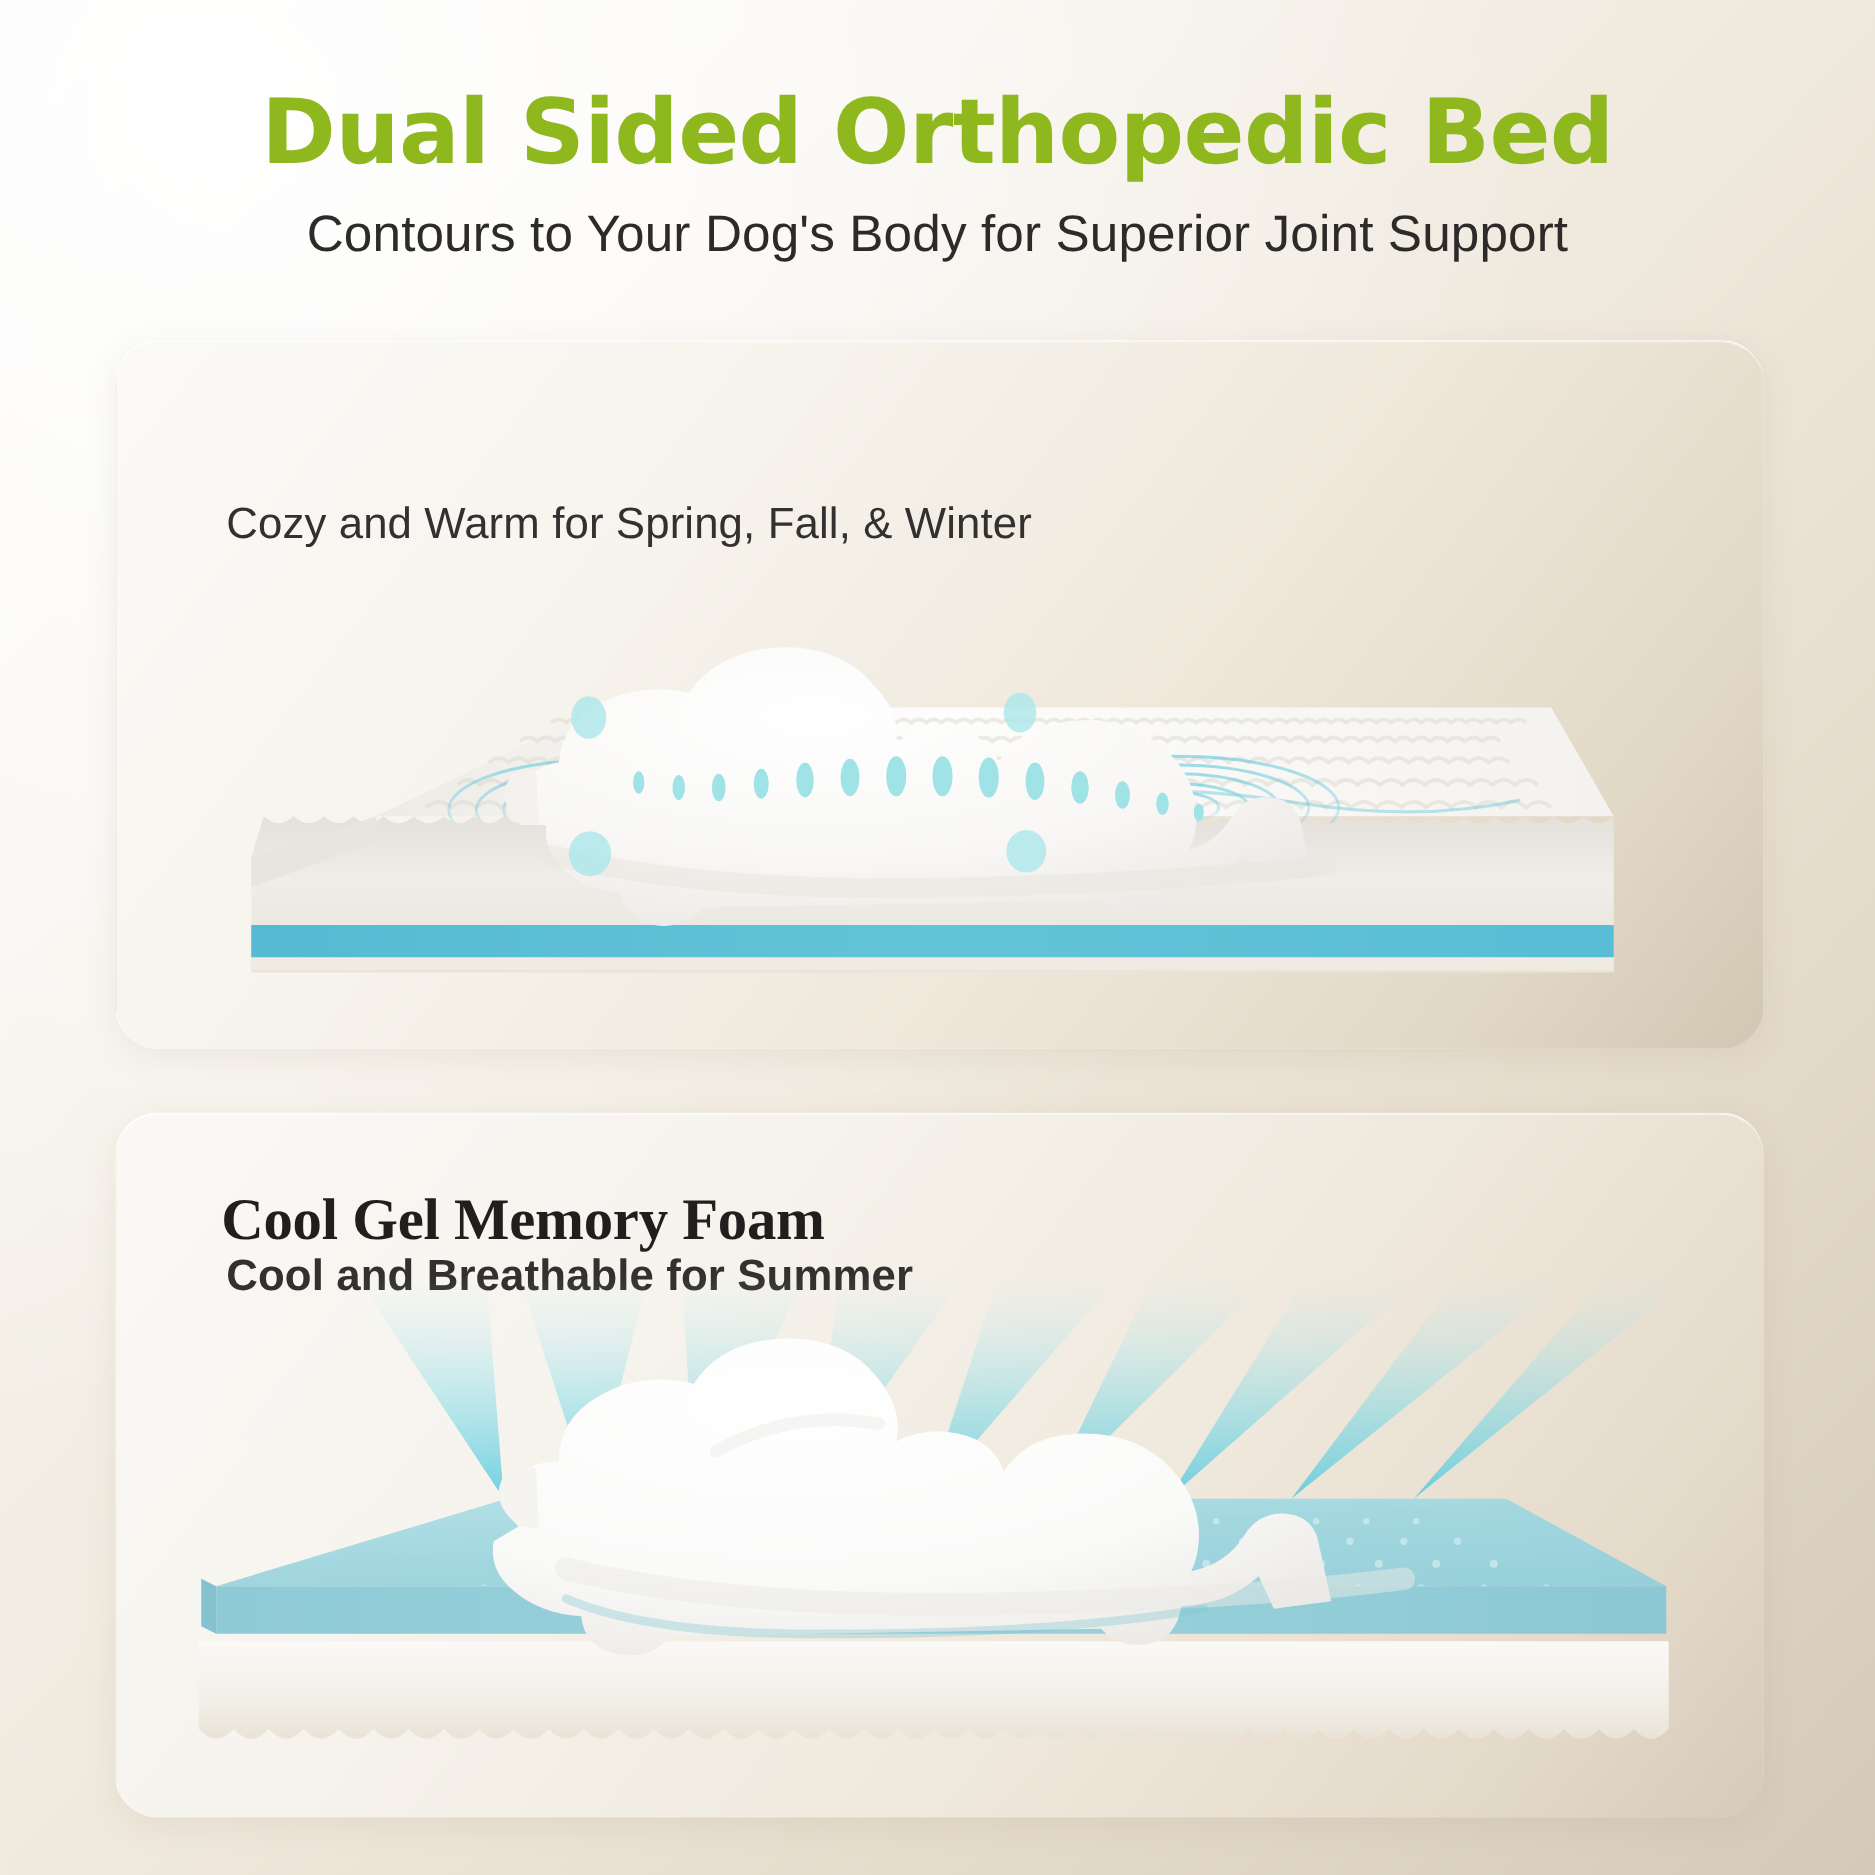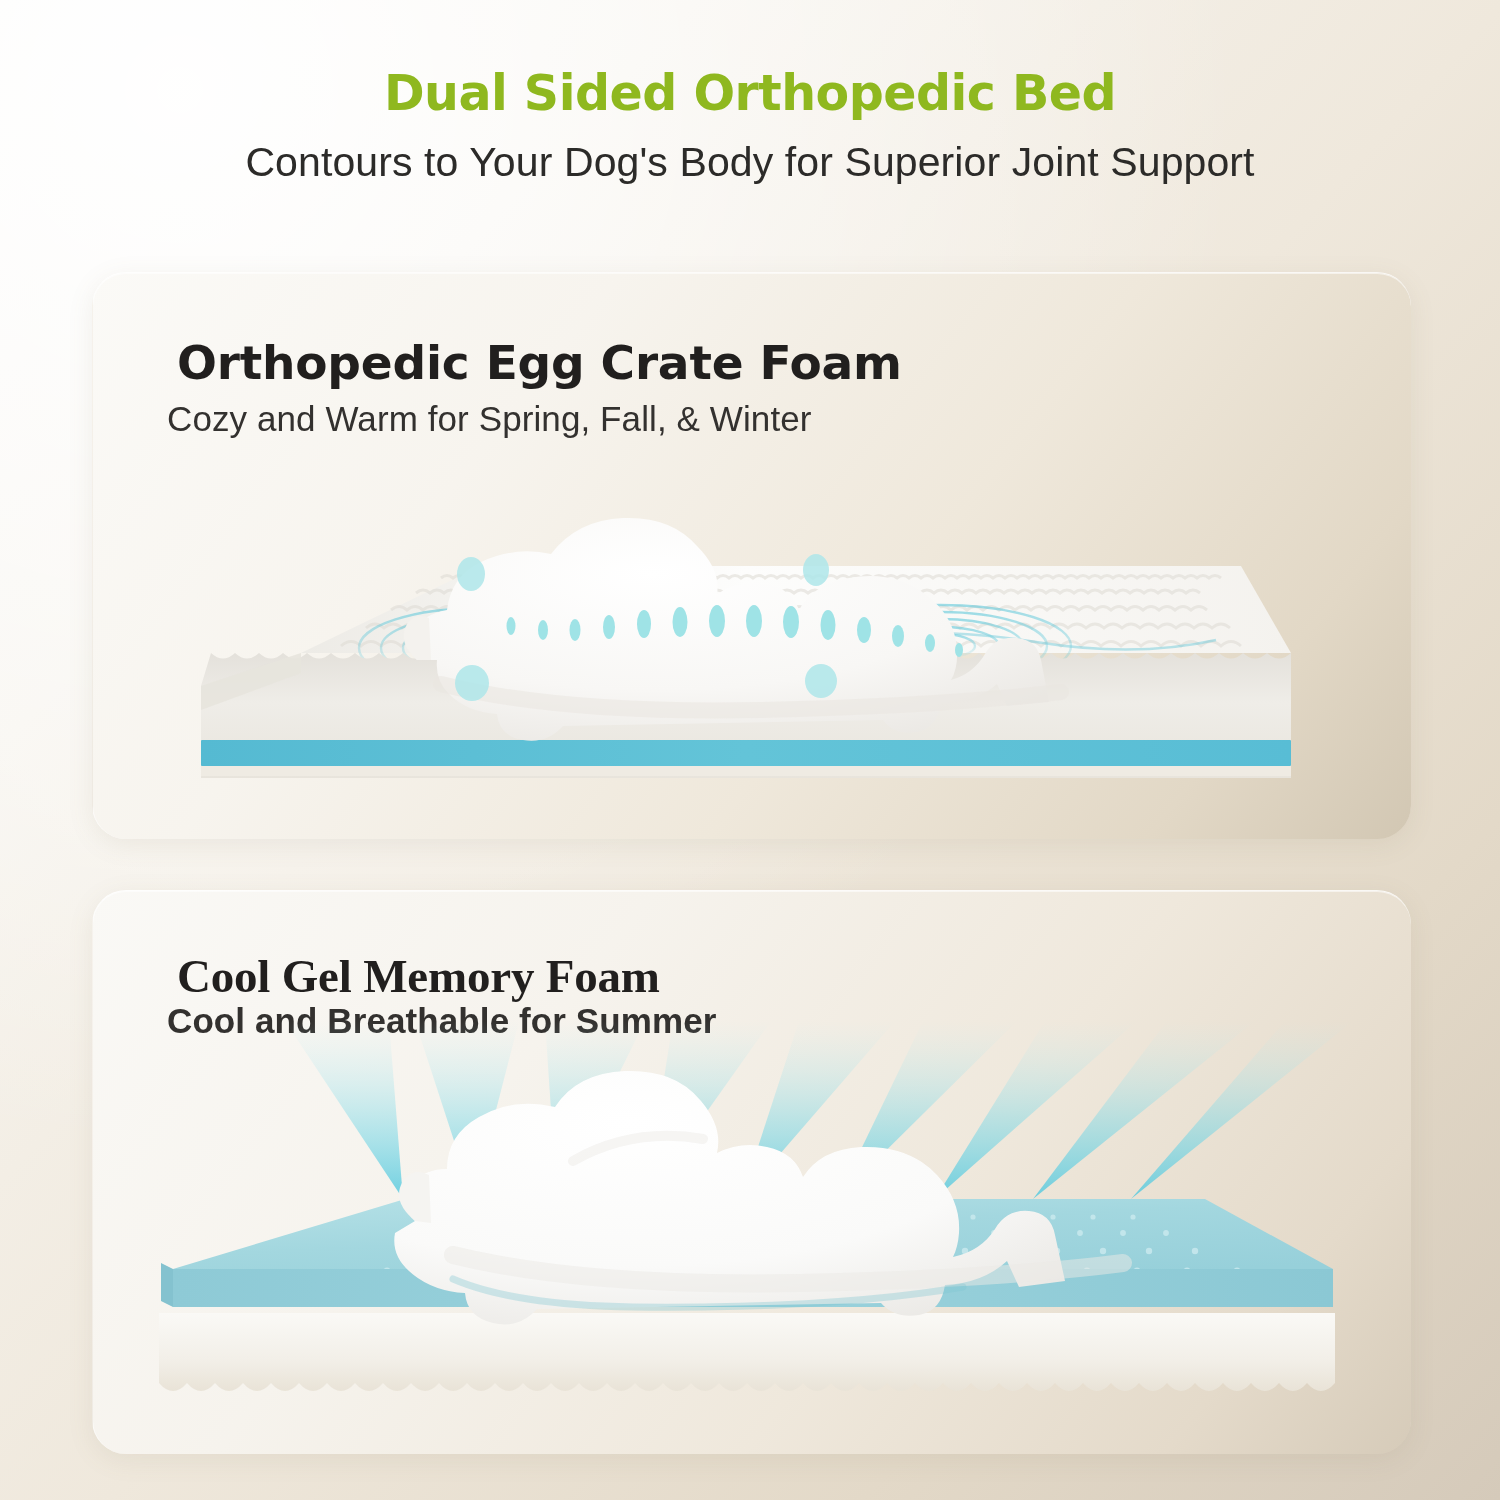--- a/index.html
+++ b/index.html
@@ -12,21 +12,21 @@
     position:relative;width:1500px;height:1500px;
     background:
       radial-gradient(circle at 12% 6%, rgba(255,255,255,0.95) 0%, rgba(255,255,255,0.0) 55%),
       linear-gradient(133deg,#FBFAF8 0%,#F7F4EE 24%,#EFE8DC 52%,#E3D9C8 78%,#D5CABA 100%);
   }
 
   
   .header{position:absolute;left:0;top:0;width:1500px;text-align:center;}
   .title{
     margin:0;padding-top:68px;
-    font-size:49px;font-weight:700;letter-spacing:-0.5px;
+    font-size:72px;font-weight:700;letter-spacing:-0.5px;
     color:#8FB81F;line-height:1.05;
     font-family:"DejaVu Sans","Liberation Sans",sans-serif;
   }
   .subtitle{
     margin:0;padding-top:19px;
     font-size:41px;font-weight:300;color:#2C2B29;
     letter-spacing:0.1px;line-height:1.2;
     font-family:Liberation Sans, sans-serif;
   }
 
@@ -44,21 +44,21 @@
     background:linear-gradient(128deg,#FBFAF7 0%,#F7F4EE 30%,#EFE8DB 60%,#E2D8C6 85%,#D2C7B3 100%);}
   #card-2{top:890px;height:563px;
     background:linear-gradient(128deg,#FAF9F6 0%,#F6F3ED 32%,#EFE8DC 62%,#E4DACA 86%,#D6CBB9 100%);}
 
   .card-title{
     position:absolute;left:84px;margin:0;
     font-size:47px;font-weight:700;color:#211F1E;letter-spacing:-0.2px;
     font-family:"DejaVu Sans","Liberation Sans",sans-serif;
   }
   .card-sub{
-    position:absolute;left:74px;margin:0;
+    position:absolute;left:88px;margin:0;
     font-size:35px;font-weight:300;color:#33312F;letter-spacing:0.1px;
     font-family:"Liberation Sans",sans-serif;
   }
   #card-1 .card-title{top:62px;}
   #card-1 .card-sub{top:126px;}
   #card-2 .card-title{top:58px;font-family:Liberation Serif, serif;}
   #card-2 .card-sub{top:110px;font-weight:bold;}
 
   
   .fig{position:absolute;}
@@ -73,21 +73,20 @@
 <body>
 
 <div id="page">
 
   <div class="header">
     <h1 class="title">Dual Sided Orthopedic Bed</h1>
     <p class="subtitle">Contours to Your Dog's Body for Superior Joint Support</p>
   </div>
 
   <div class="card" id="card-1">
-    <h2 class="card-title">Orthopedic Egg Crate Foam</h2>
     <p class="card-sub">Cozy and Warm for Spring, Fall, &amp; Winter</p>
 
     <div class="fig" id="fig-1">
       <svg width="1150" height="335" viewBox="0 0 1150 335">
         <defs>
           <linearGradient id="slabFace1" x1="0" y1="0" x2="0" y2="1">
             <stop offset="0%" stop-color="#E4E1DB"></stop>
             <stop offset="40%" stop-color="#EFEDE8"></stop>
             <stop offset="100%" stop-color="#E8E4DC"></stop>
           </linearGradient>

